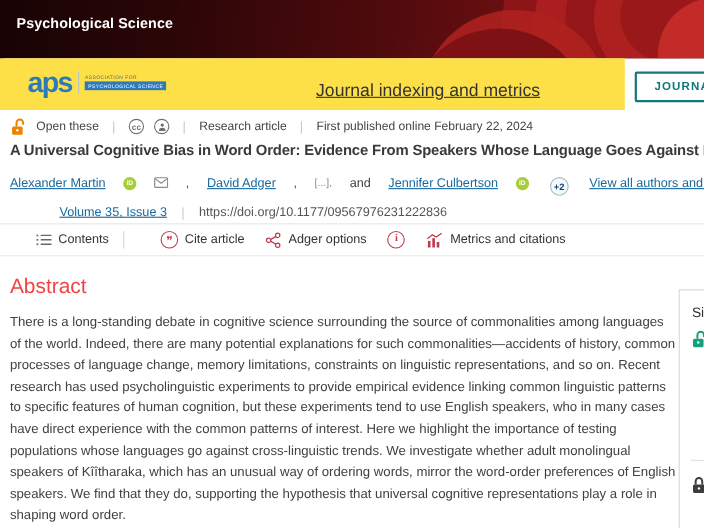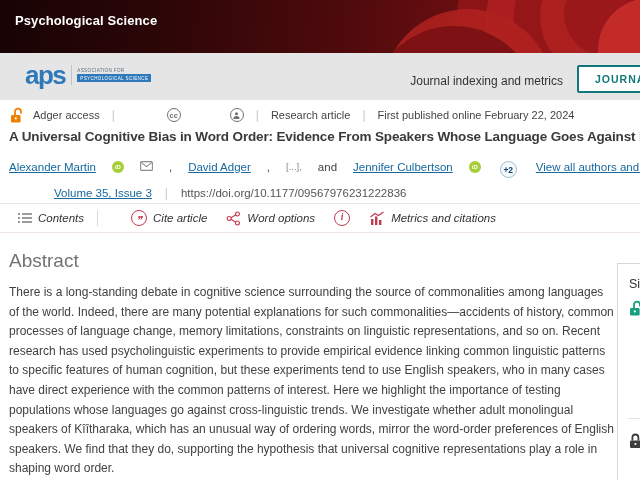--- a/index.html
+++ b/index.html
@@ -11,78 +11,78 @@
   .banner { position:absolute; top:0; left:0; width:640px; height:53px;
     background:linear-gradient(95deg,#170304 0%,#2c0607 25%,#4c0a0c 52%,#6e0f11 75%,#821314 100%);
     overflow:hidden; }
   .banner-swirl { position:absolute; top:0; right:0; height:53px; }
   .banner-title { position:absolute; left:15px; top:13px; font-size:13px; font-weight:700;
     color:#ffffff; letter-spacing:.1px; }
 
   .skip-tab { position:absolute; left:0; top:53px; width:4px; height:33px; background:#5d0e12; }
 
   
-  .header { position:absolute; top:53px; left:0; width:640px; height:47px; background:#e5e5e5; }
+  .header { position:absolute; top:53px; left:0; width:568px; height:47px; background:#fde047; }
   .logo { position:absolute; left:25px; top:9px; display:flex; align-items:center; }
   .logo-acronym { font-size:26px; font-weight:700; color:#2e79ba; letter-spacing:-1.5px;
     line-height:26px; }
   .logo-sep { width:1px; height:20px; background:#b9c6d2; margin:0 5px 0 6px; }
   .logo-org { display:flex; flex-direction:column; gap:1px; }
   .logo-org-1 { font-size:4.5px; color:#5d6b77; letter-spacing:.4px; }
   .logo-org-2 { font-size:4.5px; color:#fff; background:#2e79ba; padding:1.5px 3px; letter-spacing:.4px; }
-  .indexing-link { position:absolute; right:77px; top:21px; font-size:12px; color:#333;
-    cursor:pointer; }
+  .indexing-link { position:absolute; right:77px; top:21px; font-size:16px; color:#333;
+    text-decoration:underline; cursor:pointer; }
   .home-btn { position:absolute; left:577px; top:12px; height:28px; padding:0 16px;
     background:#fff; border:2px solid #12777c; border-radius:2px; color:#12777c;
     font-size:10.5px; font-weight:700; letter-spacing:1px; white-space:nowrap; cursor:pointer;
     font-family:"Liberation Sans", sans-serif; }
 
   
   .meta-row { position:absolute; top:105px; left:10px; height:20px; display:flex;
     align-items:center; gap:9px; font-size:11px; color:#454545; white-space:nowrap; }
   .meta-divider { color:#c9c9c9; margin:0 3px; font-size:12px; }
   .cc-circle { width:14px; height:14px; border:1.2px solid #6f6f6f; border-radius:50%;
     display:inline-flex; align-items:center; justify-content:center; font-size:7.5px;
-    font-weight:700; color:#6f6f6f;margin-left:40px; }
+    font-weight:700; color:#6f6f6f; }
 
   
   .article-title { position:absolute; top:129px; left:9px; width:631px; font-size:13.5px;
     font-weight:700; color:#3a3a3a; letter-spacing:-.15px; white-space:nowrap; }
   .authors-row { position:absolute; top:161px; left:9px; display:flex; align-items:flex-start;
     gap:16px; font-size:11.5px; color:#444; white-space:nowrap; }
   a.link { color:#17699e; text-decoration:underline; cursor:pointer; }
   .orcid { width:12px; height:12px; border-radius:50%; background:#a6ce39; color:#fff;
     font-size:6px; font-weight:700; display:inline-flex; align-items:center;
     justify-content:center; }
   .ellipsis-badge { color:#8a8a8a; font-size:9.5px; }
   .more-badge { width:17px; height:17px; border-radius:50%; border:1px solid #9fbdca;
     background:#f4f9fb; color:#123f6b; font-size:8.5px; font-weight:700;
     display:inline-flex; align-items:center; justify-content:center; margin:0 3px; cursor:pointer; }
   .source-row { position:absolute; top:186px; left:10px; display:flex; align-items:center;
     gap:10px; font-size:11.5px; color:#555; white-space:nowrap;margin-left:44px; }
 
   
   .toolbar { position:absolute; top:203px; left:0; width:640px; height:30px;
     border-top:1px solid #e6e6e6; border-bottom:1px solid #efe4e4; background:#fff;
-    display:flex; align-items:center; padding-left:18px; font-size:11.5px; color:#333;
-    white-space:nowrap;font-style:italic; }
+    display:flex; align-items:center; padding-left:33px; font-size:11.5px; color:#333;
+    white-space:nowrap; }
   .tb-item { display:inline-flex; align-items:center; gap:6px; cursor:pointer; }
   .tb-divider { width:1px; height:16px; background:#d9d9d9; margin:0 14px 0 13px; }
   .tb-gap { width:19px; }
   .tb-circle-filled { width:16px; height:16px; border-radius:50%; background:#c23b50;
     display:inline-flex; align-items:center; justify-content:center; }
   .tb-circle-line { width:16px; height:16px; border-radius:50%; border:1.3px solid #c23b50;
     color:#c23b50; display:inline-flex; align-items:center; justify-content:center;
     font-size:9px; line-height:1; }
   .tb-circle-line.quote { font-size:11px; padding-top:5px; }
   .tb-circle-line.info-i { font-size:9.5px; font-weight:700; font-family:"Liberation Serif", serif; }
 
   
   .abstract-heading { position:absolute; top:250px; left:9px; font-size:19px;
-    font-weight:400; color:#737373; }
+    font-weight:400; color:#ef4444; }
   .abstract-text { position:absolute; top:283px; left:9px; width:605px; font-size:12px;
     line-height:19.6px; color:#414141; }
 
   
   .sidebar-card { position:absolute; left:617px; top:263px; width:230px; height:300px;
     background:#fff; border:1px solid #d7d7d7; padding:13px 10px 10px 11px; }
   .sidebar-heading { font-size:12.5px; color:#333; white-space:nowrap; }
   .sidebar-item { display:flex; align-items:flex-start; gap:8px; }
   .sidebar-item.first { margin-top:9px; min-height:112px; }
   .sidebar-rule { border:none; border-top:1px solid #e3e3e3; margin:6px 0 14px -1px; }
@@ -119,21 +119,21 @@
     <a class="indexing-link">Journal indexing and metrics</a>
     <button class="home-btn">JOURNAL HOME</button>
   </div>
 
   <div class="meta-row">
     <svg width="14" height="17" viewBox="0 0 14 17">
       <path d="M5 8 V4.6 a3 3 0 0 1 6 0 V6.4" fill="none" stroke="#ee8100" stroke-width="1.8"></path>
       <rect x="1" y="8" width="9.6" height="7.6" rx="1.4" fill="#ee8100"></rect>
       <circle cx="5.8" cy="11.4" r="1.1" fill="#fff"></circle>
     </svg>
-    <span>Adger access</span>
+    <span>Open these</span>
     <span class="meta-divider">|</span>
     <span class="cc-circle">cc</span>
     <span class="cc-circle">
       <svg width="9" height="9" viewBox="0 0 10 10">
         <circle cx="5" cy="3" r="1.7" fill="#6f6f6f"></circle>
         <path d="M1.6 9 a3.4 3.4 0 0 1 6.8 0 Z" fill="#6f6f6f"></path>
       </svg>
     </span>
     <span class="meta-divider">|</span>
     <span>Research article</span>
@@ -193,21 +193,21 @@
     <span class="tb-item">
       <svg width="15" height="15" viewBox="0 0 16 16">
         <g stroke="#c23b50" stroke-width="1.2" fill="#fff">
           <line x1="4" y1="8" x2="12" y2="3.2"></line>
             <line x1="4" y1="8" x2="12" y2="12.8"></line>
           <circle cx="12.2" cy="3.2" r="2.1"></circle>
             <circle cx="3.4" cy="8" r="2.1"></circle>
             <circle cx="12.2" cy="12.8" r="2.1"></circle>
         </g>
       </svg>
-      <span>Word options</span>
+      <span>Adger options</span>
     </span>
     <span class="tb-gap"></span>
     <span class="tb-item">
       <span class="tb-circle-line info-i">i</span>
     </span>
     <span class="tb-gap"></span>
     <span class="tb-item">
       <svg width="16" height="15" viewBox="0 0 16 15">
         <g fill="#c23b50">
           <rect x="2" y="8" width="2.4" height="6"></rect>

